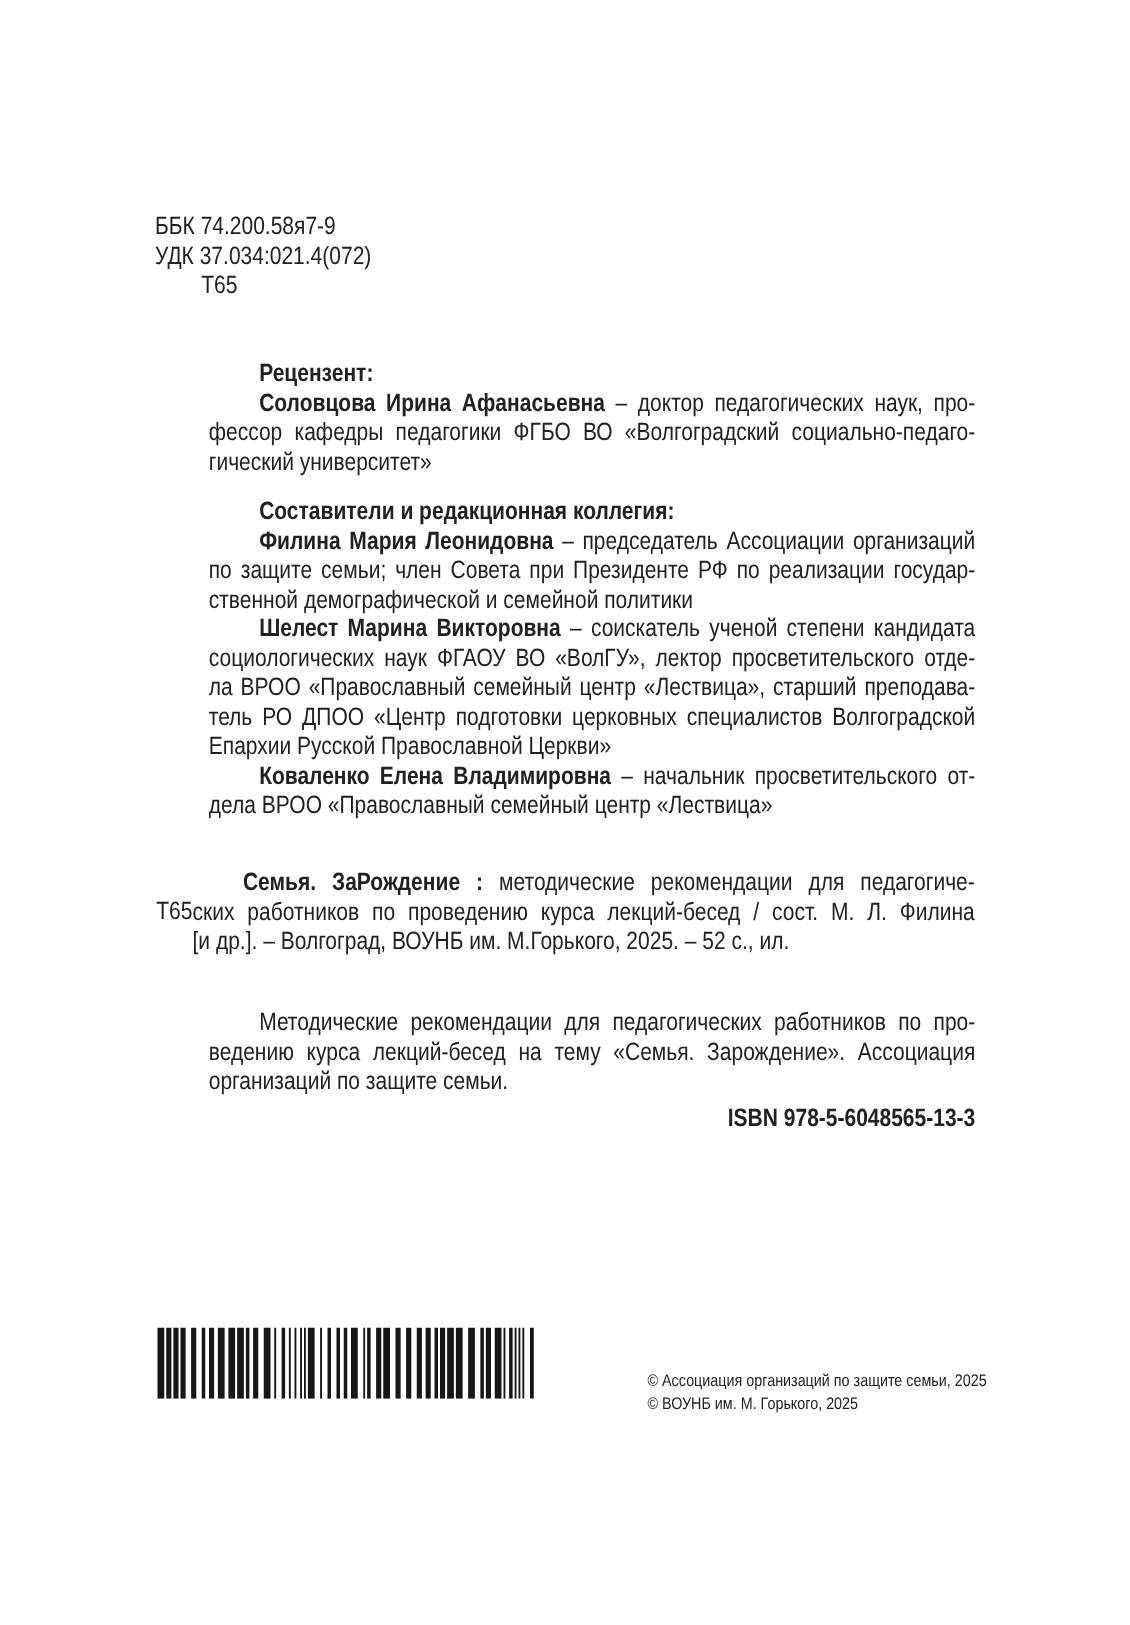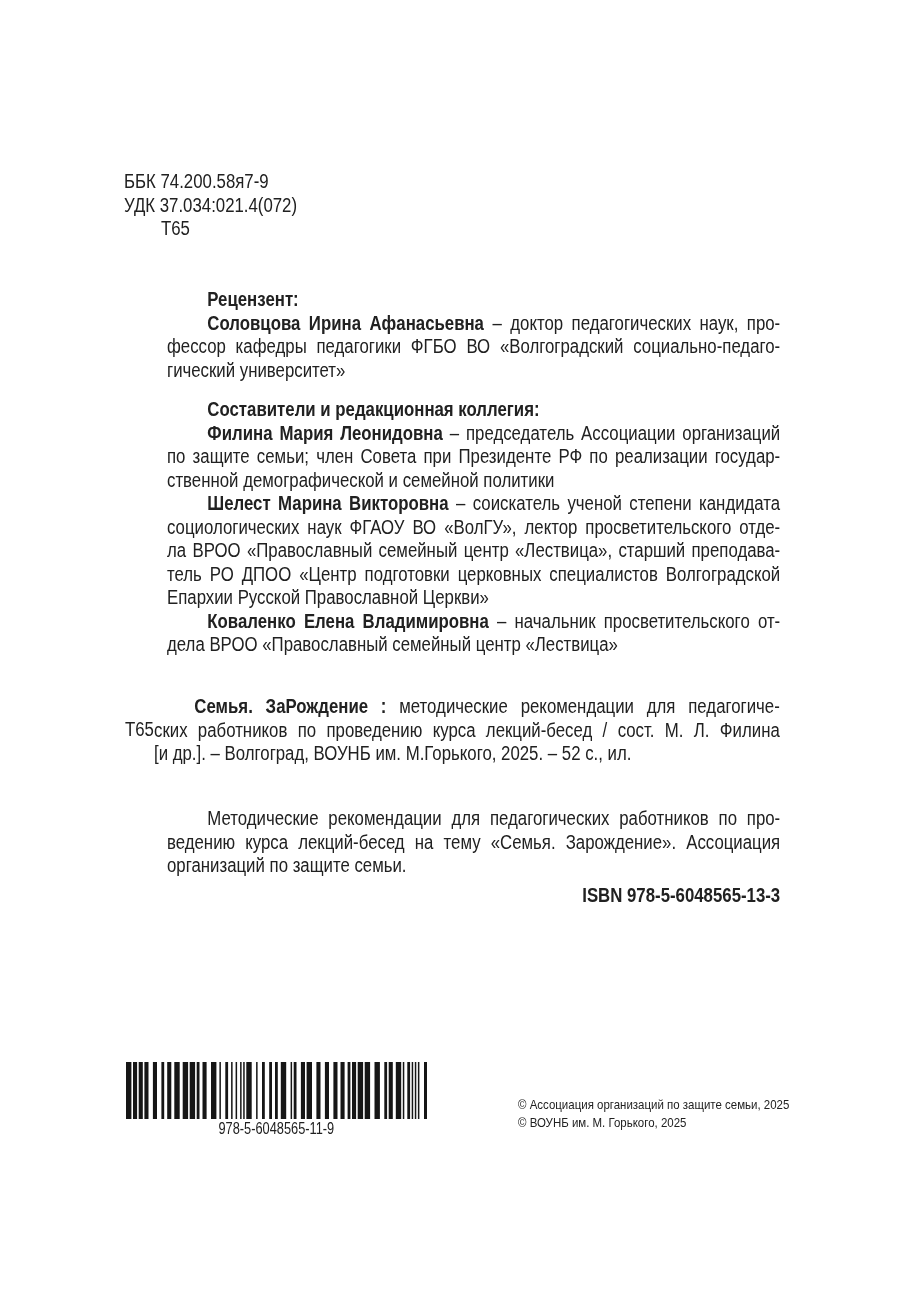--- a/index.html
+++ b/index.html
@@ -168,22 +168,19 @@
         <rect x="263.70" y="0" width="4.10" height="57"></rect>
         <rect x="270.80" y="0" width="5.40" height="57"></rect>
         <rect x="277.80" y="0" width="1.50" height="57"></rect>
         <rect x="282.30" y="0" width="2.80" height="57"></rect>
         <rect x="286.70" y="0" width="1.50" height="57"></rect>
         <rect x="289.80" y="0" width="1.50" height="57"></rect>
         <rect x="292.90" y="0" width="1.50" height="57"></rect>
         <rect x="299" y="0" width="3" height="57"></rect>
       </svg></div>
 
-  <div class="barcode-label-wrap">
-    <span class="cond">978-5-6048565-11-9</span>
-  </div>
 
   <div class="tb copyright">
       <div class="ln">© Ассоциация организаций по защите семьи, 2025</div>
       <div class="ln">© ВОУНБ им. М. Горького, 2025</div>
     </div>
 
 </div>
 
 </body></html>

